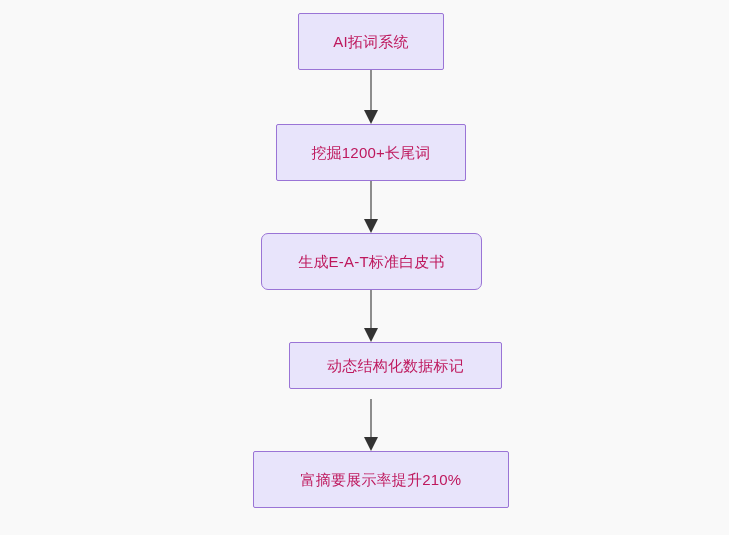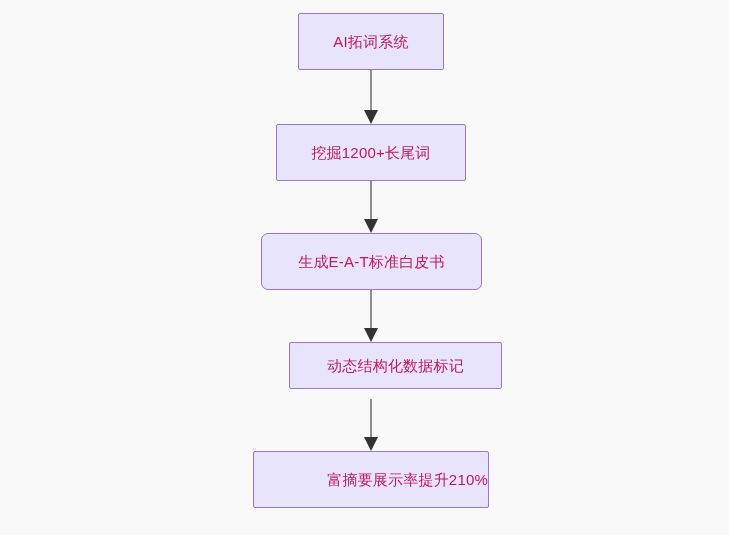--- a/index.html
+++ b/index.html
@@ -89,17 +89,17 @@
   </div>
 
   <div class="node" style="left: 261px; top: 233px; width: 221px; height: 57px; background: rgb(232, 228, 251); border-color: rgb(154, 116, 214); color: rgb(51, 51, 51); border-radius: 7px;">
     <span class="node-label">生成E-A-T标准白皮书</span>
   </div>
 
   <div class="node" style="left: 265px; top: 342px; width: 213px; height: 47px; background: rgb(232, 228, 251); border-color: rgb(154, 116, 214); color: rgb(51, 51, 51); margin-left: 24px;">
     <span class="node-label">动态结构化数据标记</span>
   </div>
 
-  <div class="node" style="left: 253px; top: 451px; width: 236px; height: 57px; background: rgb(232, 228, 251); border-color: rgb(154, 116, 214); color: rgb(51, 51, 51); justify-content: flex-end;">
+  <div class="node" style="left: 253px; top: 451px; width: 256px; height: 57px; background: rgb(232, 228, 251); border-color: rgb(154, 116, 214); color: rgb(51, 51, 51);">
     <span class="node-label">富摘要展示率提升210%</span>
   </div>
 
 </div>
 
 </body></html>

